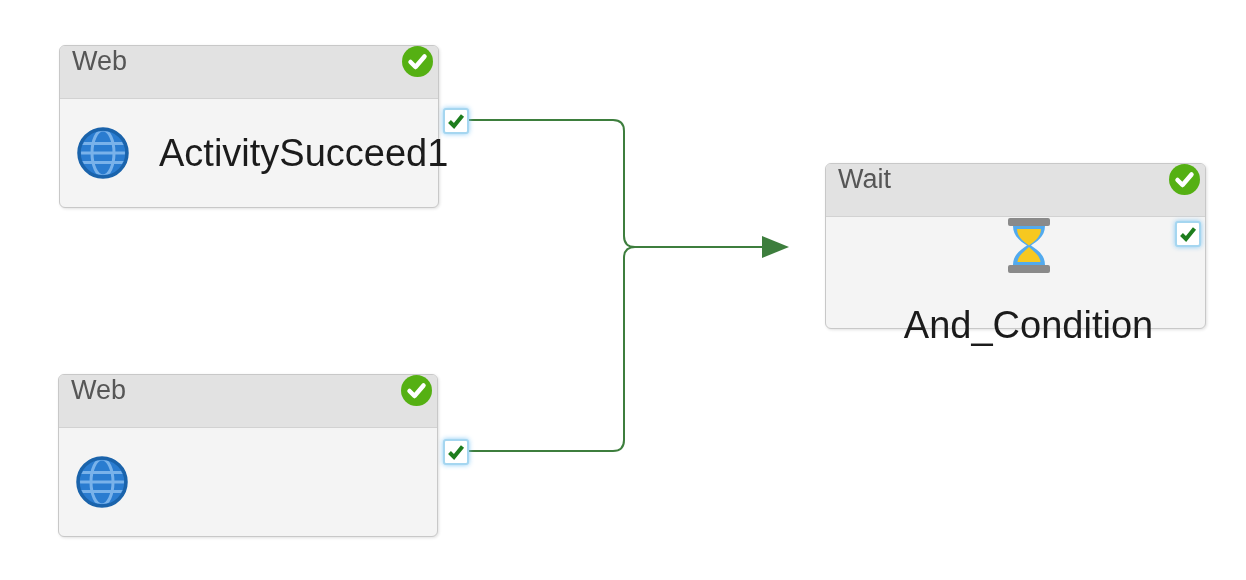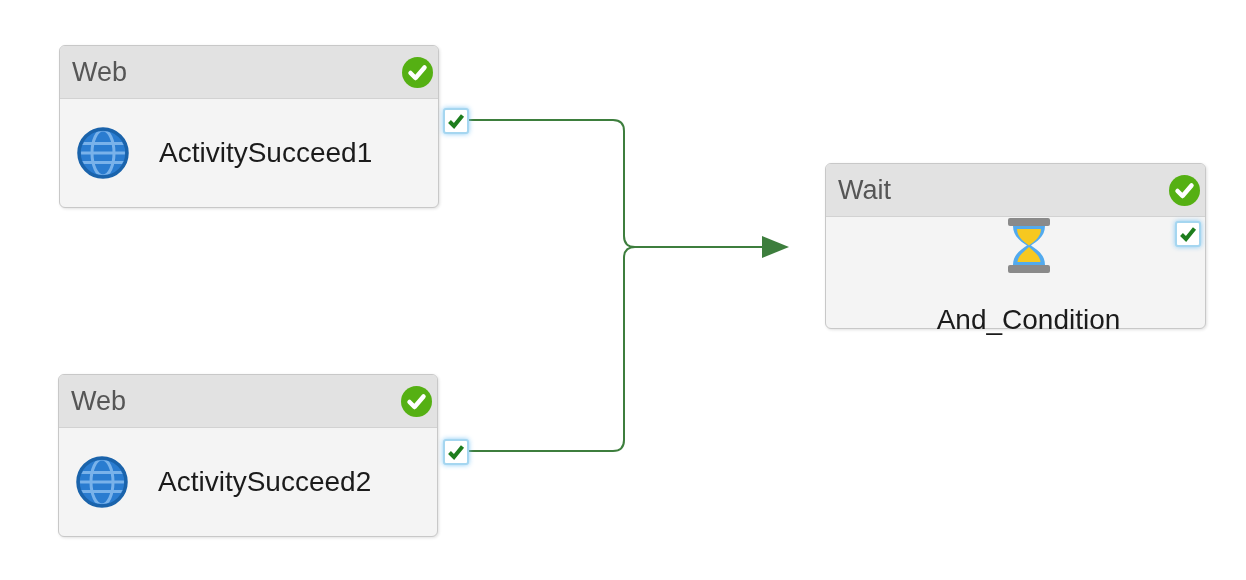--- a/index.html
+++ b/index.html
@@ -22,42 +22,42 @@
   }
   #node1{left:59px;top:45px;width:380px;height:163px;}
   #node2{left:58px;top:374px;width:380px;height:163px;}
   #node3{left:789px;top:163px;width:381px;height:166px;margin-left:36px;}
 
   .node-header{
     height:52px;flex:0 0 52px;
     background:#e2e2e2;
     border-bottom:1px solid #d2d2d2;
     border-radius:5px 5px 0 0;
-    display:flex;align-items:center;
+    display:flex;align-items:flex-start;
     padding:0 5px 0 12px;
   }
   .node-type{
     font-size:27px;color:#565656;flex:1 1 auto;
     white-space:nowrap;overflow:hidden;
   }
   .status-badge{
     width:31px;height:31px;border-radius:50%;
     background:#55b013;
     display:flex;align-items:center;justify-content:center;
     flex:0 0 auto;
   }
   .node-body{
     flex:1 1 auto;
     display:flex;align-items:center;
     gap:30px;
   }
   .web-body{padding-left:17px;}
   .wait-body{padding-left:26px;flex-direction:column;}
   .node-name{
-    font-size:28px;color:#1b1b1b;
+    font-size:38px;color:#1b1b1b;
     white-space:nowrap;
   }
   .activity-icon{flex:0 0 auto;display:block;}
 
   
   .port{
     position:absolute;width:26px;height:26px;box-sizing:border-box;
     background:#ffffff;
     border:2px solid #a5d6f0;
     border-radius:3px;
@@ -122,21 +122,20 @@
         <circle cx="26" cy="26" r="24" fill="#2a7cd0"></circle>
         <circle cx="26" cy="26" r="24" fill="none" stroke-width="3.5" stroke="#1a63ab"></circle>
         <clipPath id="gclip2">
             <circle cx="26" cy="26" r="22"></circle>
           </clipPath>
         <g clip-path="url(#gclip2)" fill="none" stroke-width="3" stroke="#79b2ea">
           <ellipse cx="26" cy="26" rx="11" ry="23"></ellipse>
           <path d="M3 16.5 H49 M2 26 H50 M3 35.5 H49"></path>
         </g>
       </svg>
-      <span class="node-name">ActivitySucceed2</span>
     </div>
   </div>
 
   <div class="node" id="node3">
     <div class="node-header">
       <span class="node-type">Wait</span>
       <span class="status-badge">
         <svg width="31" height="31" viewBox="0 0 31 31">
           <path d="M8.5 16 L13.5 21 L22.5 10.5" fill="none" stroke="#ffffff" stroke-width="4.5" stroke-linecap="round" stroke-linejoin="round"></path>
         </svg>

